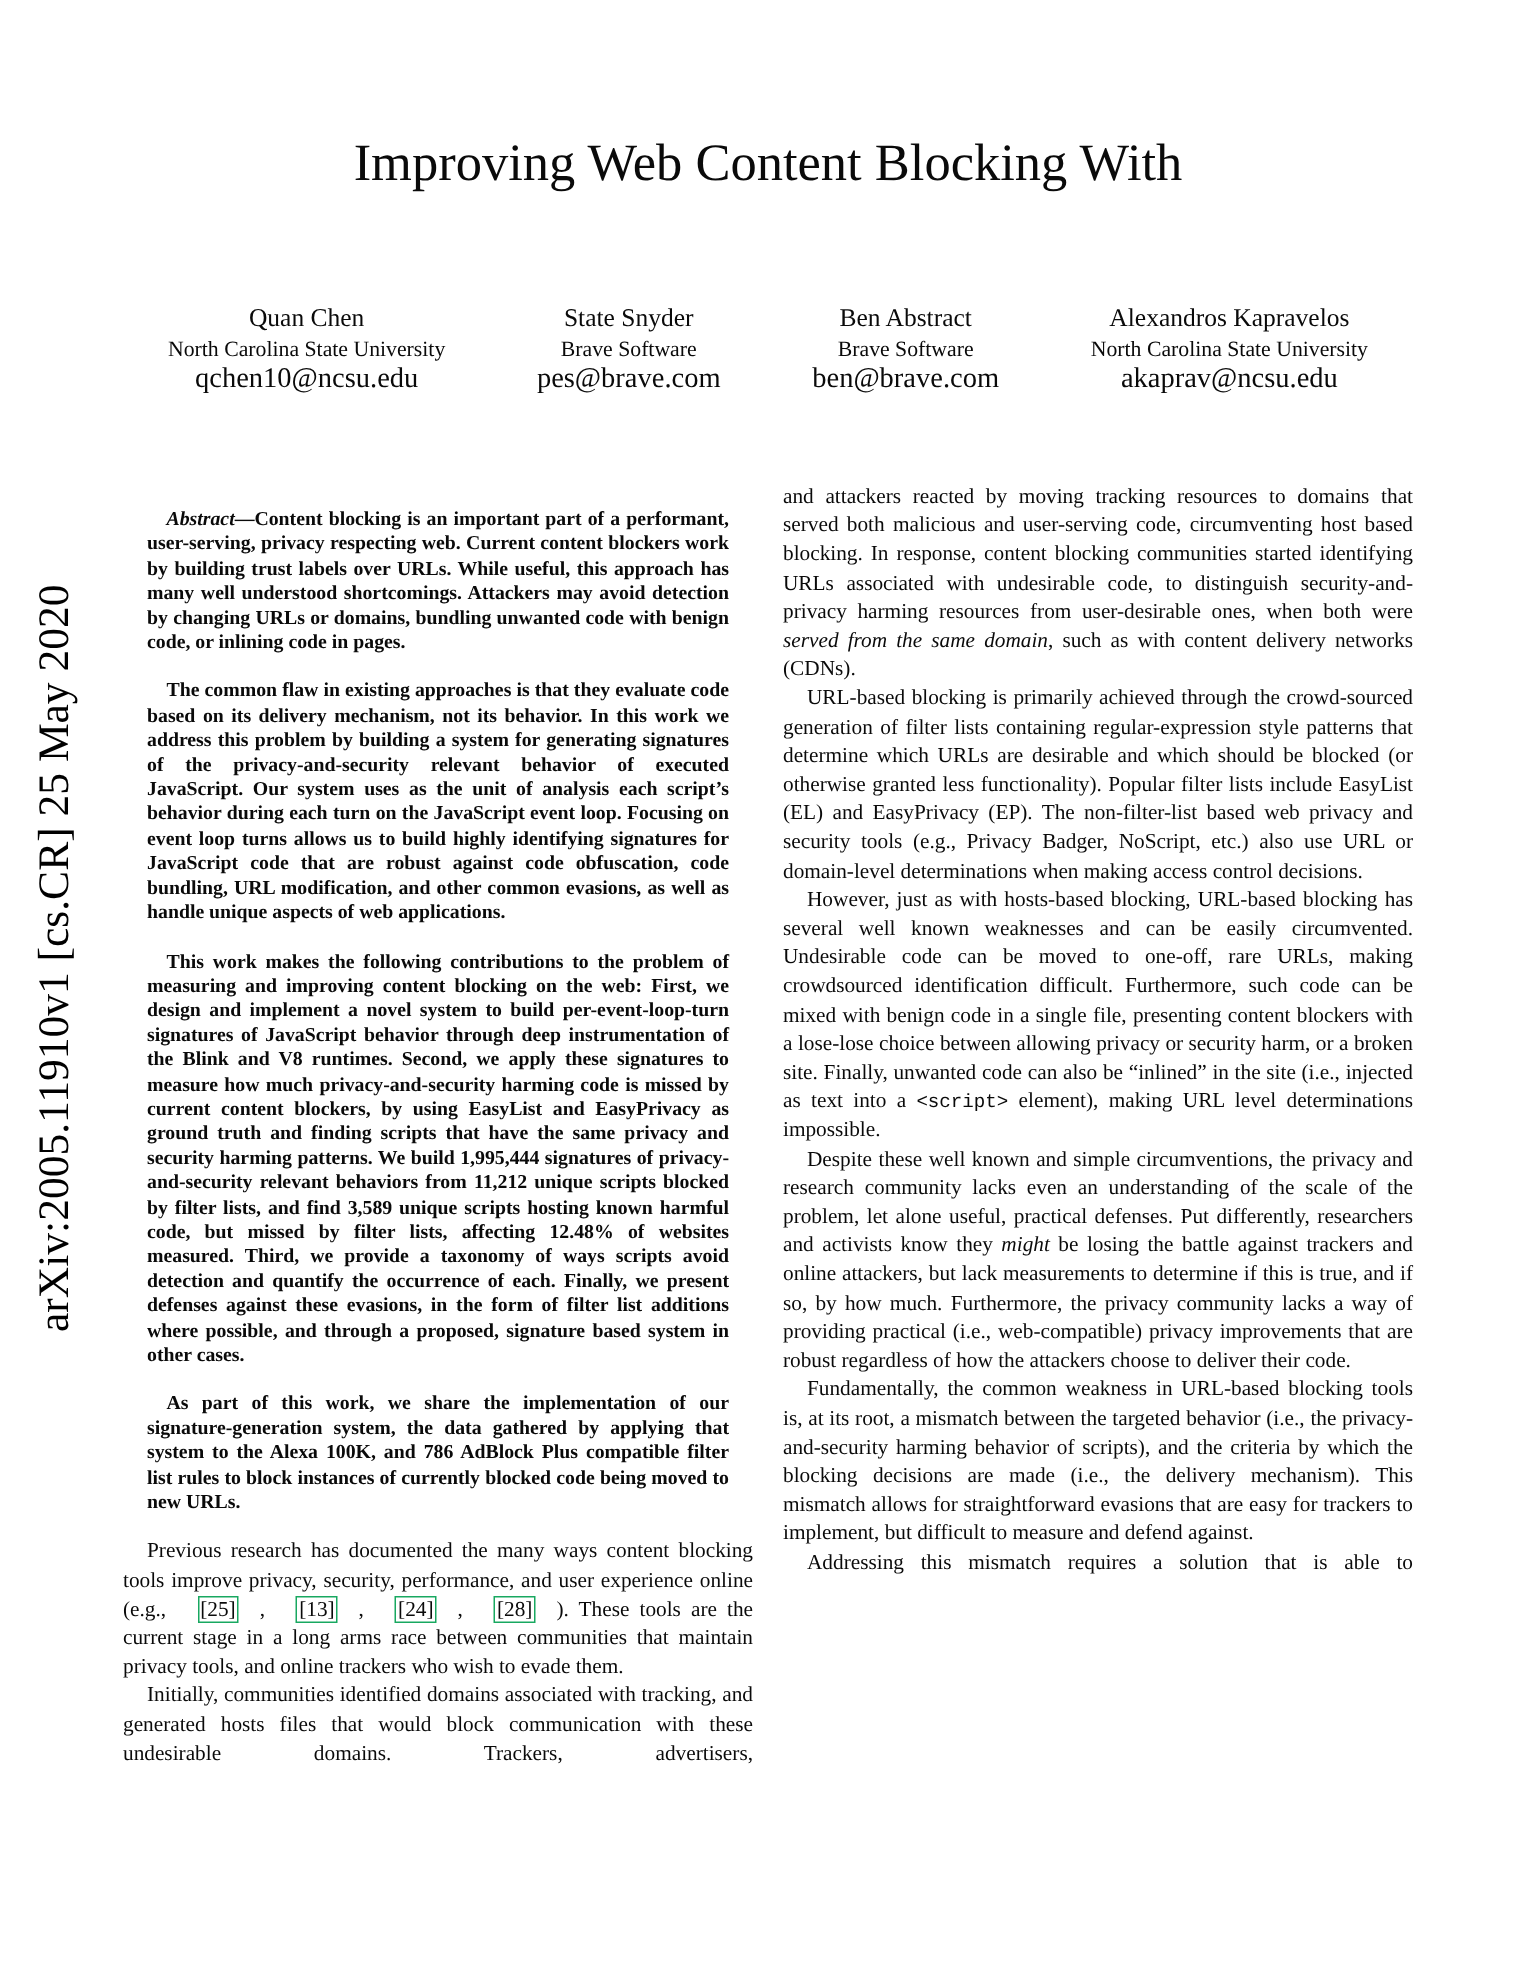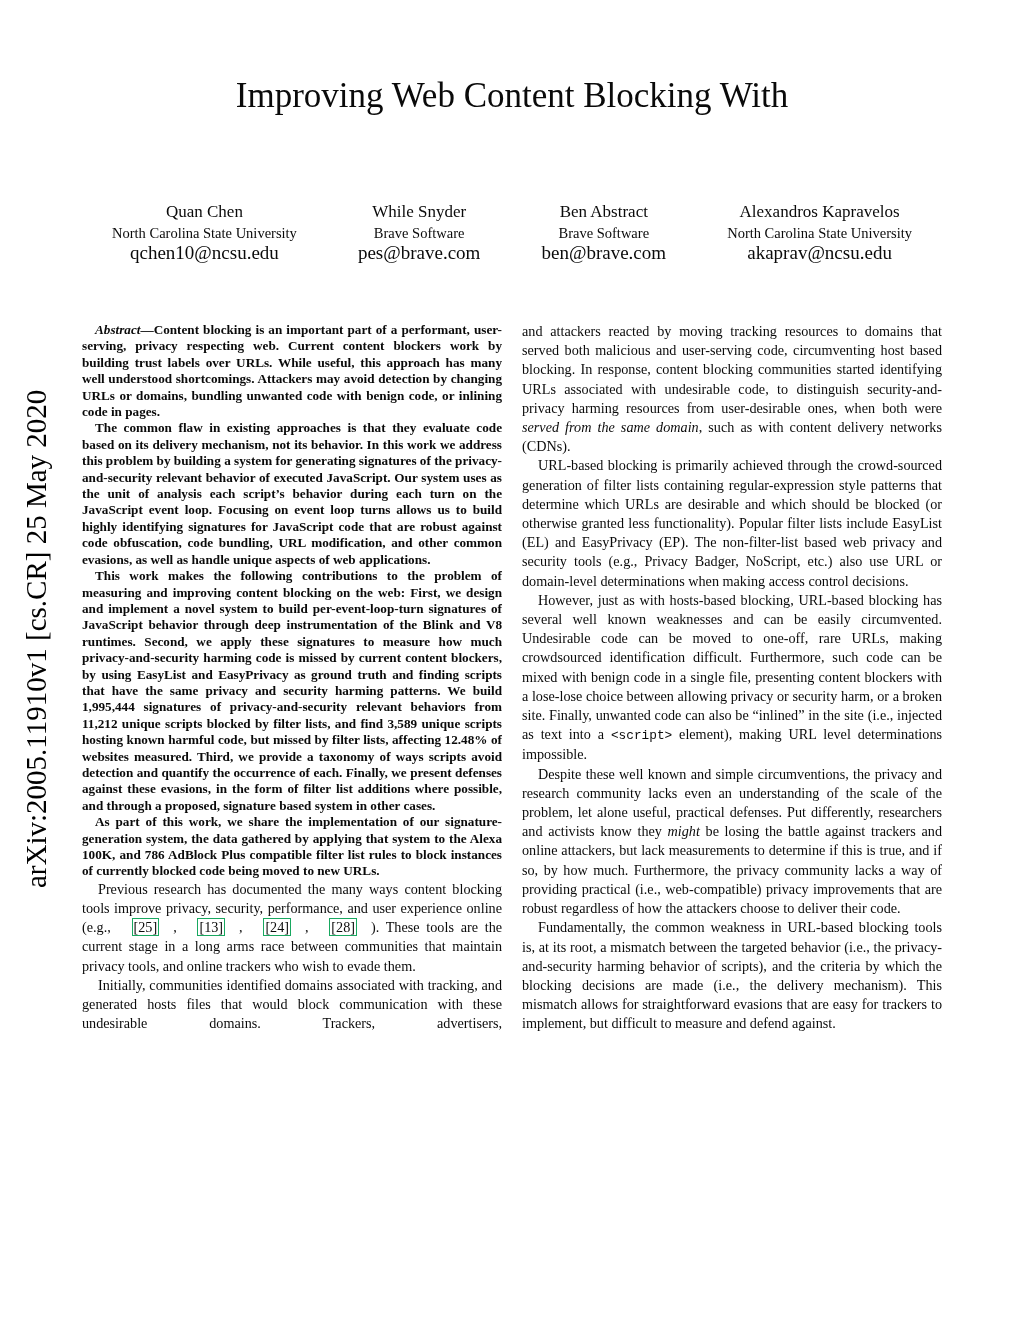--- a/index.html
+++ b/index.html
@@ -22,21 +22,21 @@
     transform:rotate(180deg);
     font-size:29px;
     text-align:center;
     white-space:nowrap;
     color:#000;
   }
 
   
   .title-block {
     position:absolute;
-    top:71px; left:0; right:0;
+    top:84px; left:0; right:0;
     text-align:center;
     font-size:35px;
     line-height:50px;
   }
 
   
   .authors {
     position:absolute;
     top:201px; left:112px; width:800px;
     display:flex;
@@ -52,21 +52,21 @@
   
   .columns {
     position:absolute;
     top:322px; left:82px; width:860px;
     display:flex;
     gap:20px;
   }
   .col { width:420px; }
 
   .abstract p {
-    margin:0;
+    margin:16px;
     font-weight:bold;
     font-size:13.2px;
     line-height:16.4px;
     text-align:justify;
     text-indent:13px;
   }
 
   .section-heading {
     margin:13px 0 9px 0;
     font-size:15px;
@@ -109,21 +109,21 @@
     <div>Improving Web Content Blocking With</div>
   </header>
 
   <div class="authors">
     <div class="author">
       <div class="author-name">Quan Chen</div>
       <div class="author-affil">North Carolina State University</div>
       <div class="author-email">qchen10@ncsu.edu</div>
     </div>
     <div class="author">
-      <div class="author-name">While Snyder</div>
+      <div class="author-name">State Snyder</div>
       <div class="author-affil">Brave Software</div>
       <div class="author-email">pes@brave.com</div>
     </div>
     <div class="author">
       <div class="author-name">Ben Abstract</div>
       <div class="author-affil">Brave Software</div>
       <div class="author-email">ben@brave.com</div>
     </div>
     <div class="author">
       <div class="author-name">Alexandros Kapravelos</div>
@@ -146,16 +146,17 @@
       <p class="body-p"><span>Previous research has documented the many ways content blocking tools improve privacy, security, performance, and user experience online (e.g., </span><span class="seg-cite">[25]</span><span>, </span><span class="seg-cite">[13]</span><span>, </span><span class="seg-cite">[24]</span><span>, </span><span class="seg-cite">[28]</span><span>). These tools are the current stage in a long arms race between communities that maintain privacy tools, and online trackers who wish to evade them.</span></p>
       <p class="body-p cont"><span>Initially, communities identified domains associated with tracking, and generated hosts files that would block communication with these undesirable domains. Trackers, advertisers,</span></p>
     </section>
 
     <section class="col">
       <p class="body-p no-indent"><span>and attackers reacted by moving tracking resources to domains that served both malicious and user-serving code, circumventing host based blocking. In response, content blocking communities started identifying URLs associated with undesirable code, to distinguish security-and-privacy harming resources from user-desirable ones, when both were </span><span class="seg-italic">served from the same domain</span><span>, such as with content delivery networks (CDNs).</span></p>
       <p class="body-p"><span>URL-based blocking is primarily achieved through the crowd-sourced generation of filter lists containing regular-expression style patterns that determine which URLs are desirable and which should be blocked (or otherwise granted less functionality). Popular filter lists include EasyList (EL) and EasyPrivacy (EP). The non-filter-list based web privacy and security tools (e.g., Privacy Badger, NoScript, etc.) also use URL or domain-level determinations when making access control decisions.</span></p>
       <p class="body-p"><span>However, just as with hosts-based blocking, URL-based blocking has several well known weaknesses and can be easily circumvented. Undesirable code can be moved to one-off, rare URLs, making crowdsourced identification difficult. Furthermore, such code can be mixed with benign code in a single file, presenting content blockers with a lose-lose choice between allowing privacy or security harm, or a broken site. Finally, unwanted code can also be “inlined” in the site (i.e., injected as text into a </span><span class="seg-code">&lt;script&gt;</span><span> element), making URL level determinations impossible.</span></p>
       <p class="body-p"><span>Despite these well known and simple circumventions, the privacy and research community lacks even an understanding of the scale of the problem, let alone useful, practical defenses. Put differently, researchers and activists know they </span><span class="seg-italic">might</span><span> be losing the battle against trackers and online attackers, but lack measurements to determine if this is true, and if so, by how much. Furthermore, the privacy community lacks a way of providing practical (i.e., web-compatible) privacy improvements that are robust regardless of how the attackers choose to deliver their code.</span></p>
       <p class="body-p"><span>Fundamentally, the common weakness in URL-based blocking tools is, at its root, a mismatch between the targeted behavior (i.e., the privacy-and-security harming behavior of scripts), and the criteria by which the blocking decisions are made (i.e., the delivery mechanism). This mismatch allows for straightforward evasions that are easy for trackers to implement, but difficult to measure and defend against.</span></p>
+      <p class="body-p cont"><span>Addressing this mismatch requires a solution that is able to</span></p>
     </section>
 
   </main>
 </div>
 
 </body></html>

